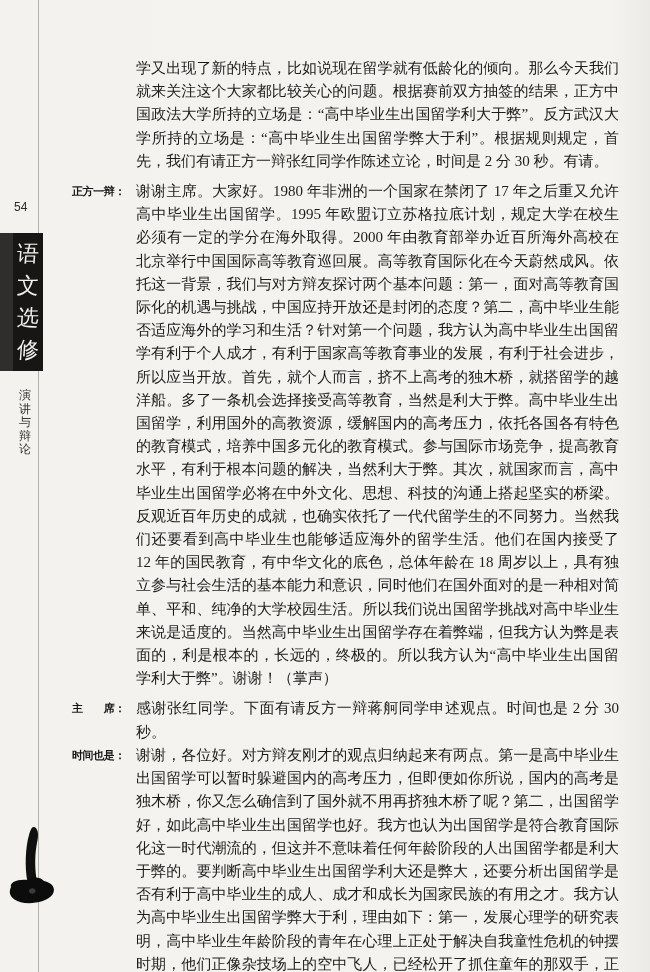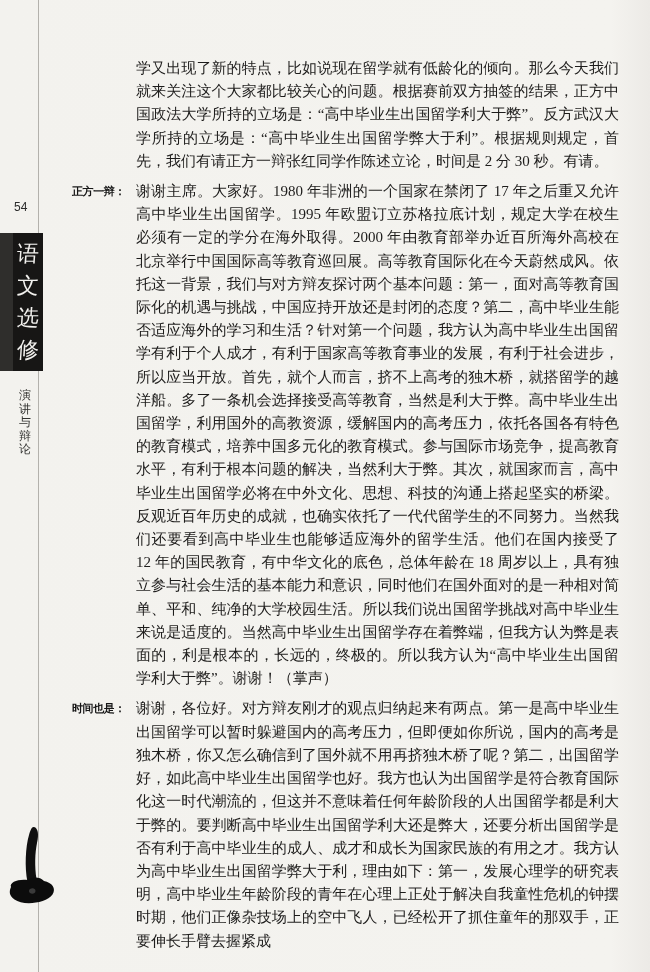--- a/index.html
+++ b/index.html
@@ -161,16 +161,20 @@
 <div class="text-block">
   <p class="para">
     <span class="speaker"></span>
     <span class="body-text">学又出现了新的特点，比如说现在留学就有低龄化的倾向。那么今天我们就来关注这个大家都比较关心的问题。根据赛前双方抽签的结果，正方中国政法大学所持的立场是：“高中毕业生出国留学利大于弊”。反方武汉大学所持的立场是：“高中毕业生出国留学弊大于利”。根据规则规定，首先，我们有请正方一辩张红同学作陈述立论，时间是 2 分 30 秒。有请。</span>
   </p>
   <p class="para">
     <span class="speaker">正方一辩：</span>
     <span class="body-text">谢谢主席。大家好。1980 年非洲的一个国家在禁闭了 17 年之后重又允许高中毕业生出国留学。1995 年欧盟订立苏格拉底计划，规定大学在校生必须有一定的学分在海外取得。2000 年由教育部举办近百所海外高校在北京举行中国国际高等教育巡回展。高等教育国际化在今天蔚然成风。依托这一背景，我们与对方辩友探讨两个基本问题：第一，面对高等教育国际化的机遇与挑战，中国应持开放还是封闭的态度？第二，高中毕业生能否适应海外的学习和生活？针对第一个问题，我方认为高中毕业生出国留学有利于个人成才，有利于国家高等教育事业的发展，有利于社会进步，所以应当开放。首先，就个人而言，挤不上高考的独木桥，就搭留学的越洋船。多了一条机会选择接受高等教育，当然是利大于弊。高中毕业生出国留学，利用国外的高教资源，缓解国内的高考压力，依托各国各有特色的教育模式，培养中国多元化的教育模式。参与国际市场竞争，提高教育水平，有利于根本问题的解决，当然利大于弊。其次，就国家而言，高中毕业生出国留学必将在中外文化、思想、科技的沟通上搭起坚实的桥梁。反观近百年历史的成就，也确实依托了一代代留学生的不同努力。当然我们还要看到高中毕业生也能够适应海外的留学生活。他们在国内接受了 12 年的国民教育，有中华文化的底色，总体年龄在 18 周岁以上，具有独立参与社会生活的基本能力和意识，同时他们在国外面对的是一种相对简单、平和、纯净的大学校园生活。所以我们说出国留学挑战对高中毕业生来说是适度的。当然高中毕业生出国留学存在着弊端，但我方认为弊是表面的，利是根本的，长远的，终极的。所以我方认为“高中毕业生出国留学利大于弊”。谢谢！（掌声）</span>
   </p>
   <p class="para tight">
+    <span class="speaker">主　　席：</span>
+    <span class="body-text">感谢张红同学。下面有请反方一辩蒋舸同学申述观点。时间也是 2 分 30 秒。</span>
+  </p>
+  <p class="para tight">
     <span class="speaker">时间也是：</span>
     <span class="body-text">谢谢，各位好。对方辩友刚才的观点归纳起来有两点。第一是高中毕业生出国留学可以暂时躲避国内的高考压力，但即便如你所说，国内的高考是独木桥，你又怎么确信到了国外就不用再挤独木桥了呢？第二，出国留学好，如此高中毕业生出国留学也好。我方也认为出国留学是符合教育国际化这一时代潮流的，但这并不意味着任何年龄阶段的人出国留学都是利大于弊的。要判断高中毕业生出国留学利大还是弊大，还要分析出国留学是否有利于高中毕业生的成人、成才和成长为国家民族的有用之才。我方认为高中毕业生出国留学弊大于利，理由如下：第一，发展心理学的研究表明，高中毕业生年龄阶段的青年在心理上正处于解决自我童性危机的钟摆时期，他们正像杂技场上的空中飞人，已经松开了抓住童年的那双手，正要伸长手臂去握紧成</span>
   </p>
 </div>
 
 </body></html>

